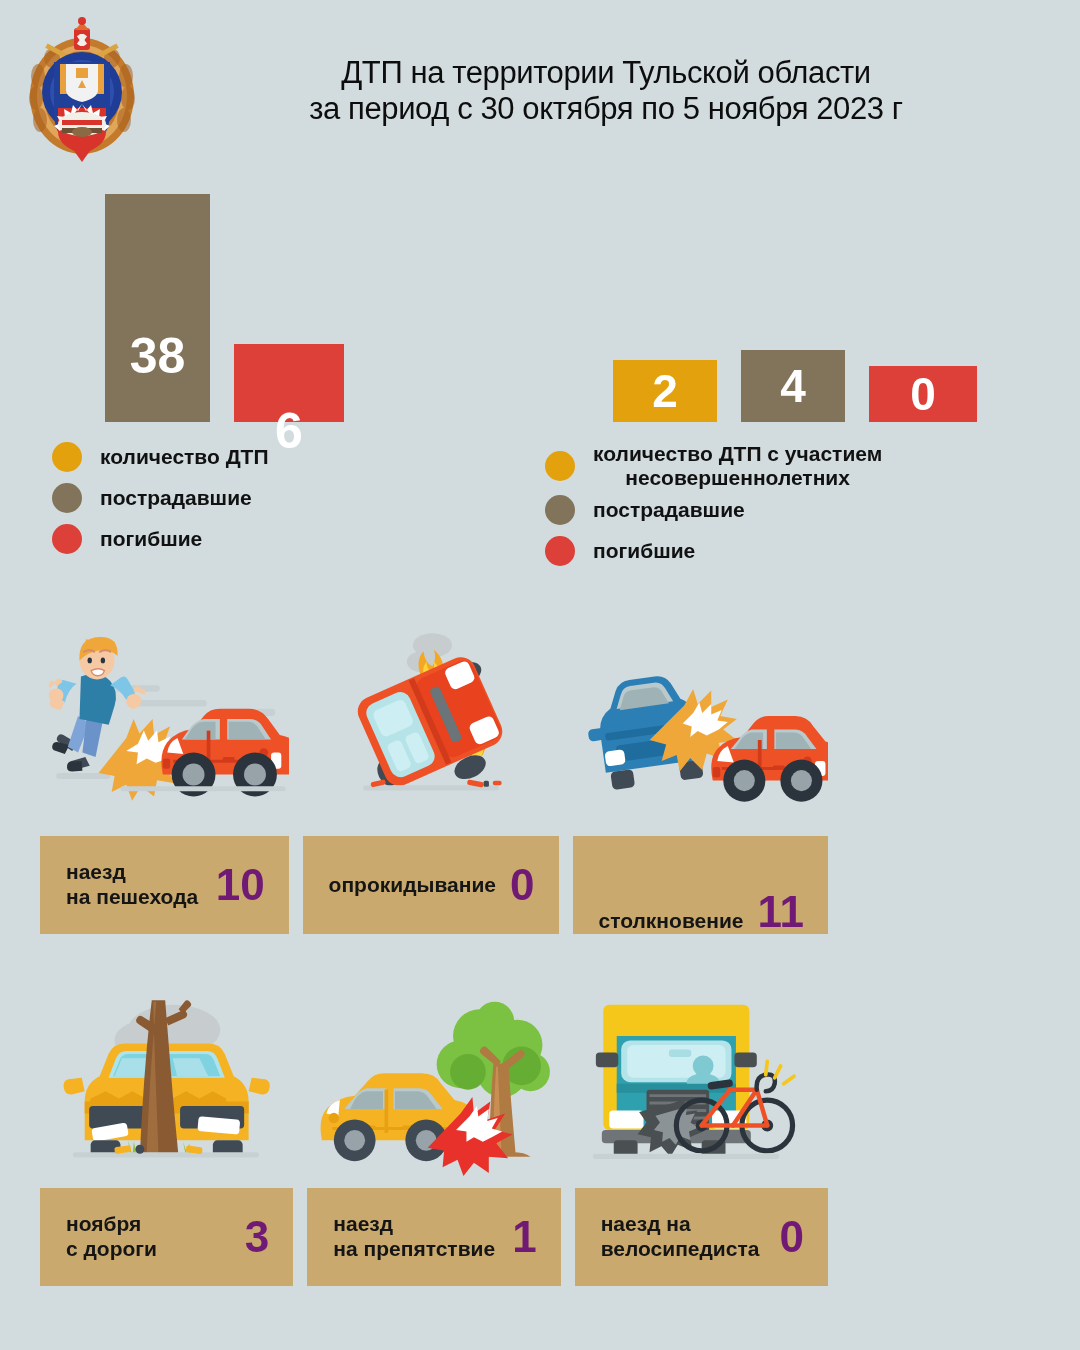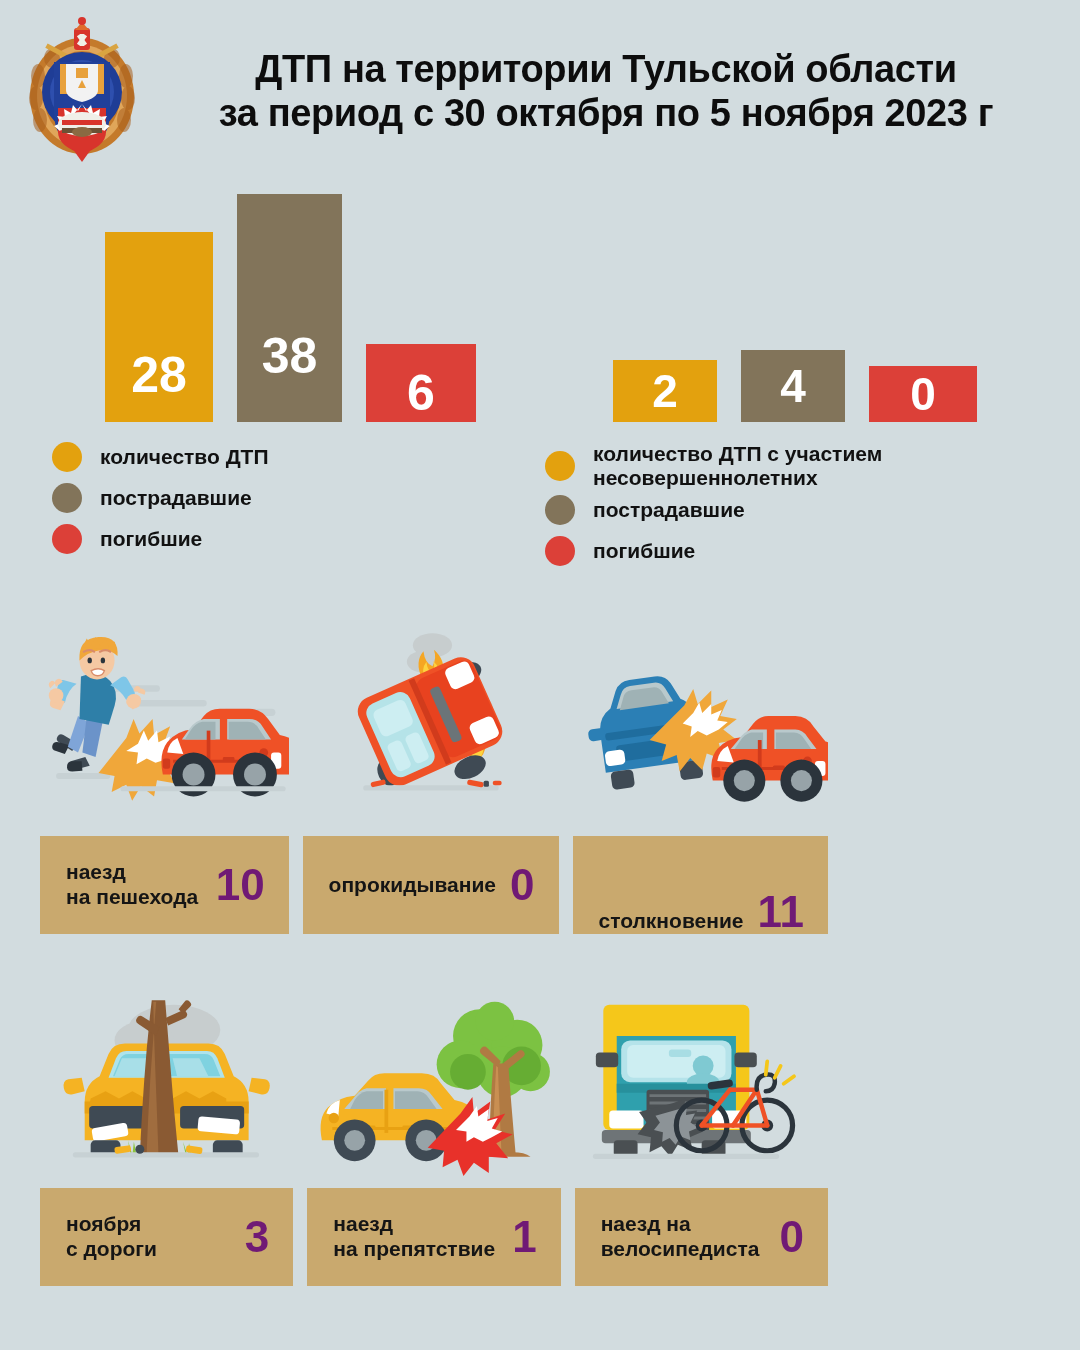--- a/index.html
+++ b/index.html
@@ -32,22 +32,22 @@
     flex: 0 0 auto;
     position: relative;
   }
   .title-block {
     flex: 1 1 auto;
     text-align: center;
     padding-right: 14px;
     padding-left: 4px;
   }
   .title-line {
-    font-size: 38px;
-    font-weight: bold;
+    font-size: 31px;
+    font-weight: normal;
     color: #0d0d0d;
     line-height: 1.17;
     letter-spacing: -0.4px;
     white-space: nowrap;
   }
 
   
   .charts {
     position: absolute;
     top: 182px; left: 0;
@@ -83,20 +83,21 @@
   .chart-left .bar .bar-value  { margin-top: 96px; }
   .chart-right .bar .bar-value { margin-top: 0; }
   .chart-left .bar:nth-child(3) .bar-value { margin-top: 20px; }
 
   
   .legends {
     position: absolute;
     top: 442px; left: 0;
     width: 1080px;
     height: 140px;
+    text-align: center;
   }
   .legend {
     position: absolute;
     top: 0;
   }
   .legend-left  { left: 52px; }
   .legend-right { left: 545px; }
   .legend-row {
     display: flex;
     align-items: center;
@@ -229,23 +230,20 @@
 
   <div class="title-block">
     <div class="title-line">ДТП на территории Тульской области</div>
     <div class="title-line">за период с 30 октября по 5 ноября 2023 г</div>
   </div>
 </div>
 
 <div class="charts">
 
   <div class="chart-group chart-left">
-    <div class="bar" style="background: rgb(227, 161, 14); width: 108px; height: 190px;">
-      <span class="bar-value">28</span>
-    </div>
     <div class="bar" style="background: rgb(130, 116, 90); width: 105px; height: 228px;">
       <span class="bar-value">38</span>
     </div>
     <div class="bar" style="background: rgb(220, 64, 56); width: 110px; height: 78px;">
       <span class="bar-value">6</span>
     </div>
   </div>
 
   <div class="chart-group chart-right">
     <div class="bar" style="background: rgb(227, 161, 14); width: 104px; height: 62px;">

